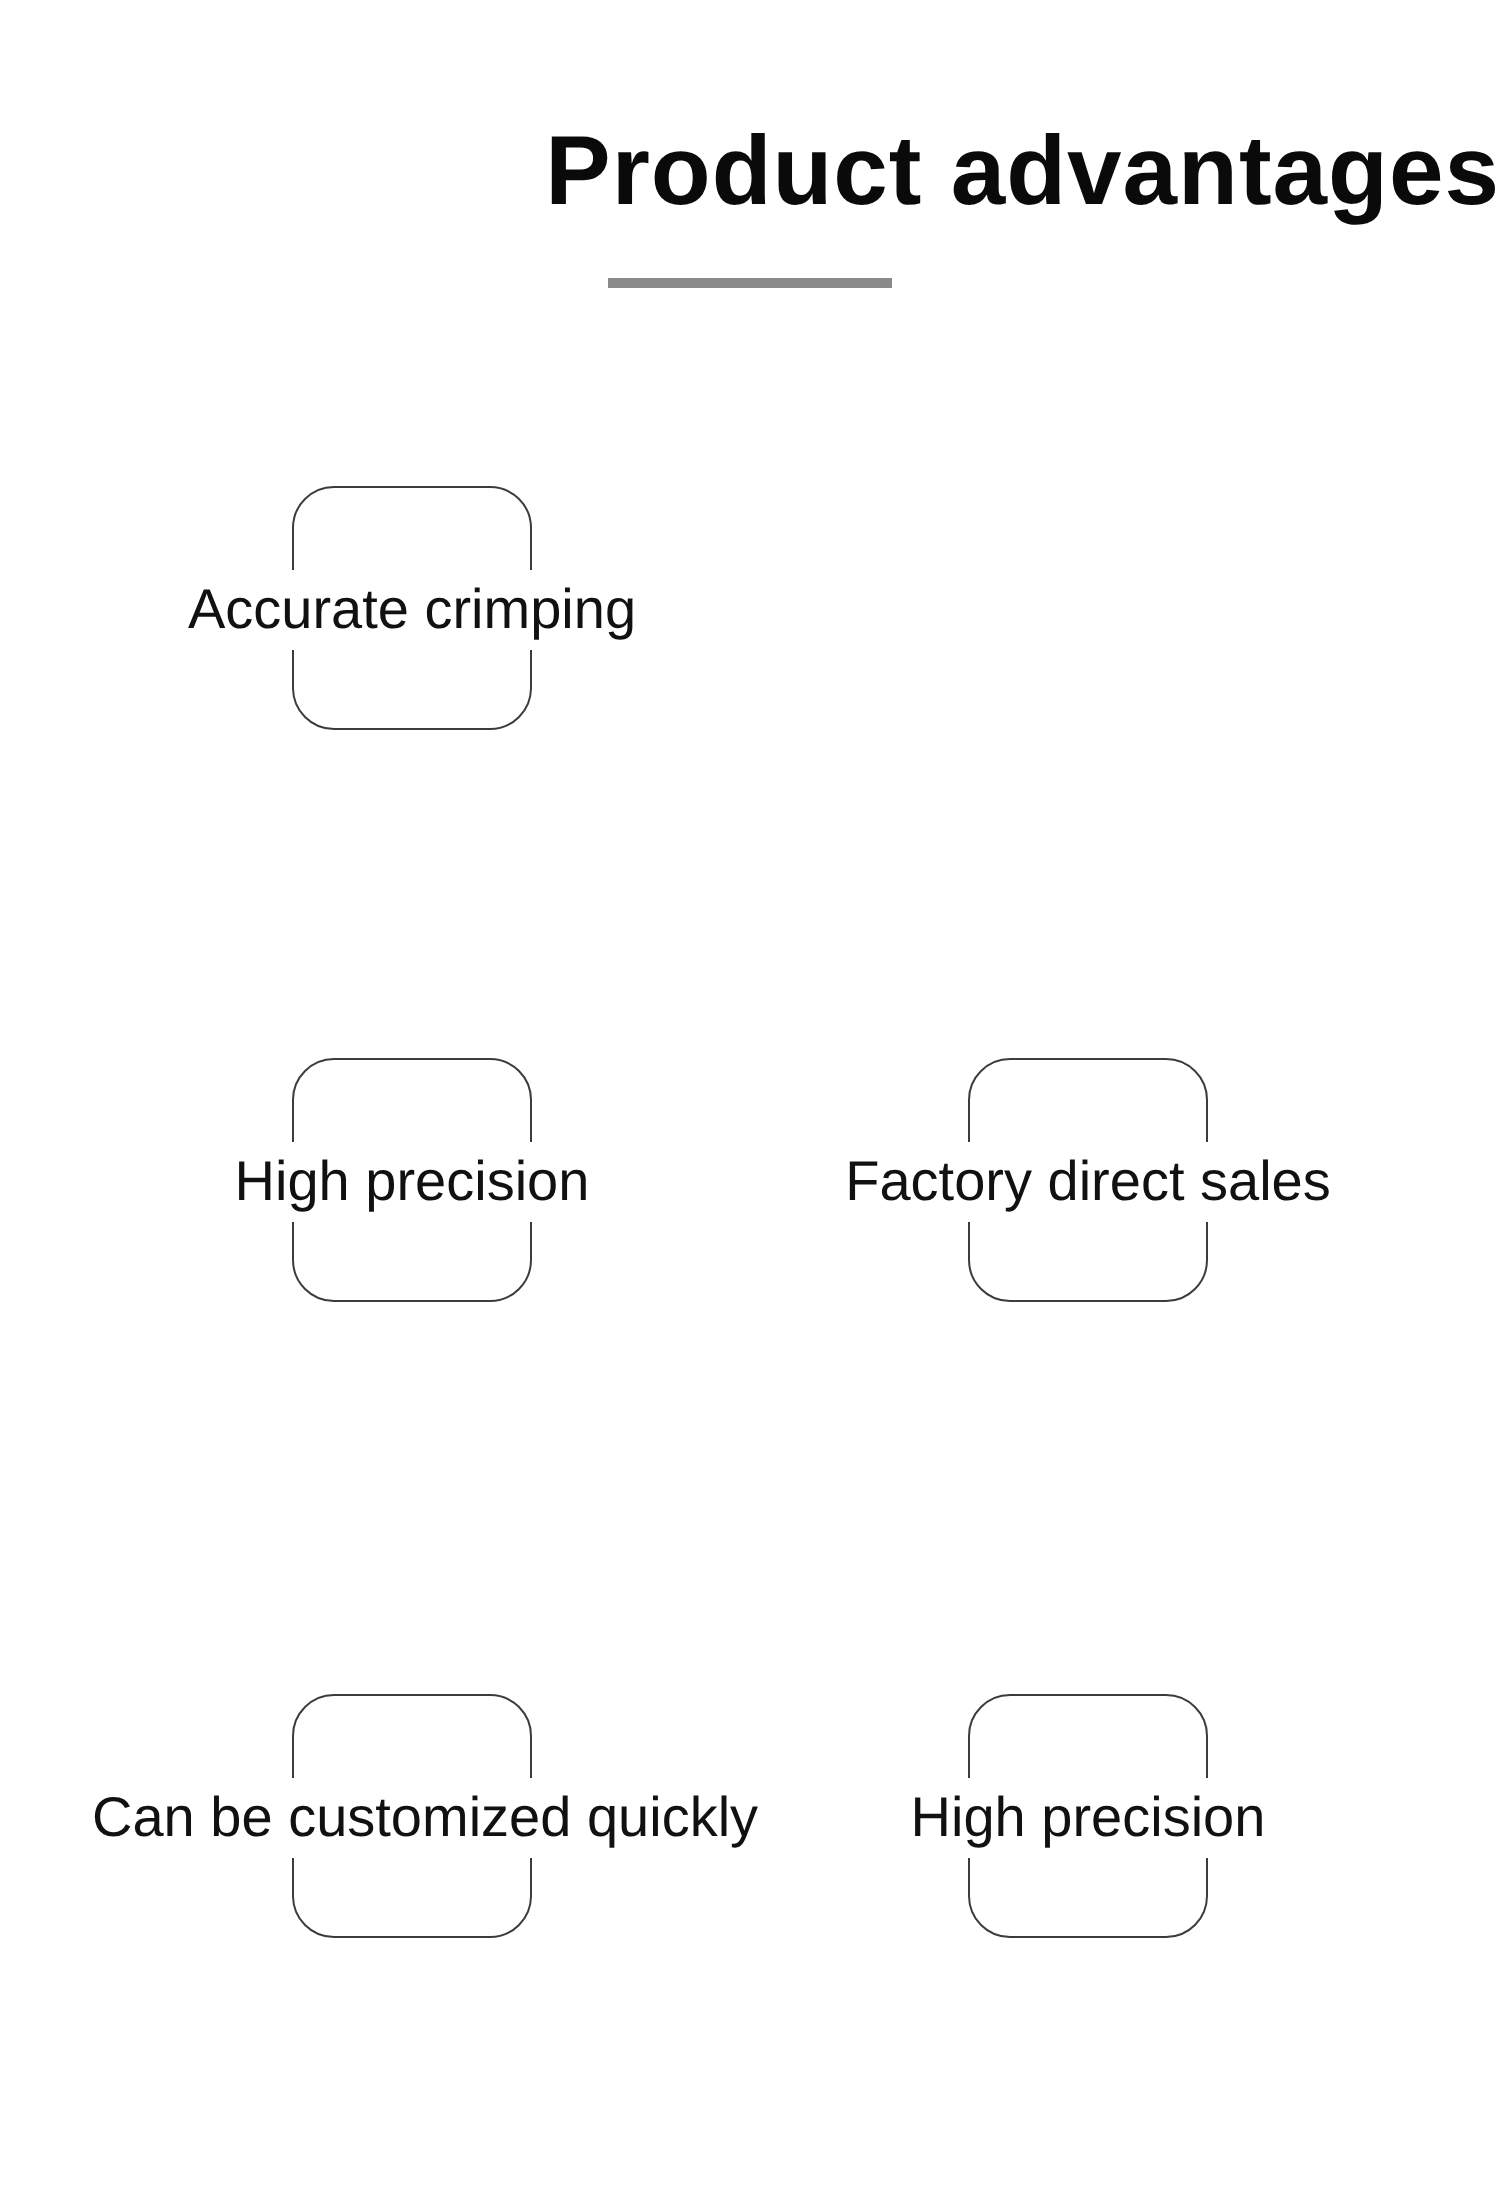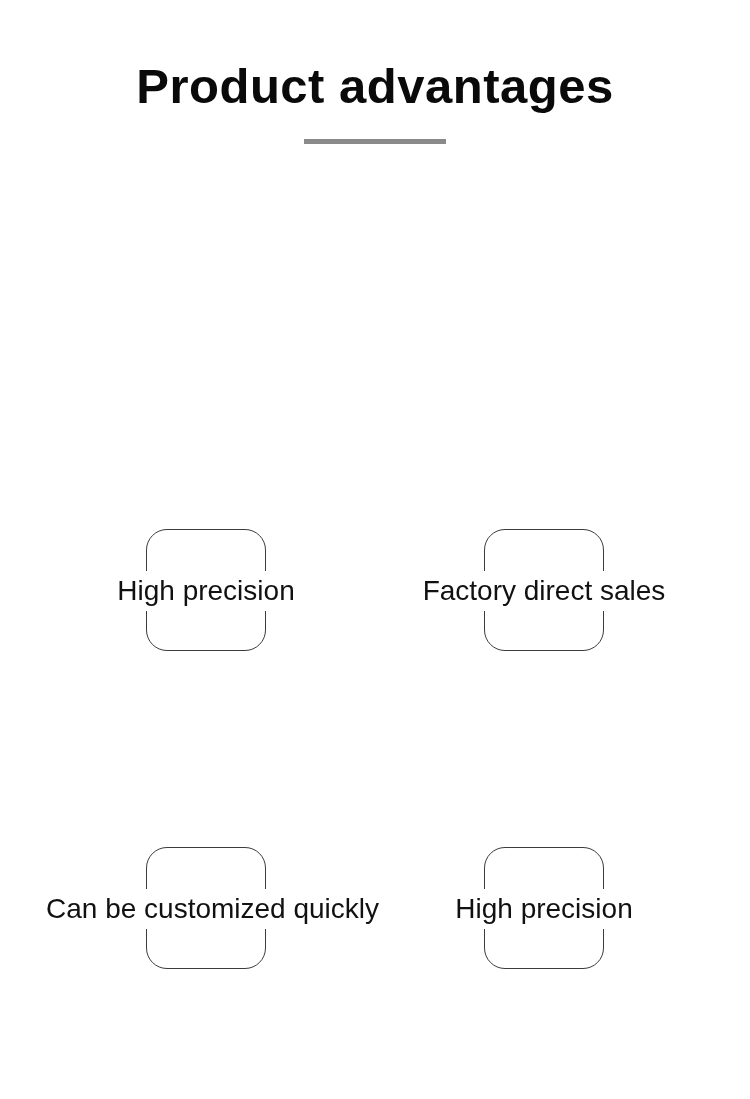--- a/index.html
+++ b/index.html
@@ -14,21 +14,21 @@
     height: 1099px;
     background: #ffffff;
     overflow: hidden;
   }
   .title {
     position: absolute;
     top: 58px;
     left: 0;
     width: 100%;
     margin: 0;
-    text-align: center;
+    text-align: right;
     font-size: 49px;
     line-height: 56px;
     font-weight: bold;
     color: #0a0a0a;
     letter-spacing: 0.5px;
   }
   .divider {
     position: absolute;
     top: 139px;
     left: 50%;
@@ -74,20 +74,24 @@
   .r3 { top: 847px; }
 </style>
 </head>
 <body>
 
 <div class="page">
 
   <h1 class="title">Product advantages</h1>
   <div class="divider"></div>
 
+  <div class="item r1 c1">
+    <div class="box"></div>
+    <div class="label">Accurate crimping</div>
+  </div>
 
 
   <div class="item r2 c1">
     <div class="box"></div>
     <div class="label">High precision</div>
   </div>
 
   <div class="item r2 c2">
     <div class="box"></div>
     <div class="label">Factory direct sales</div>

